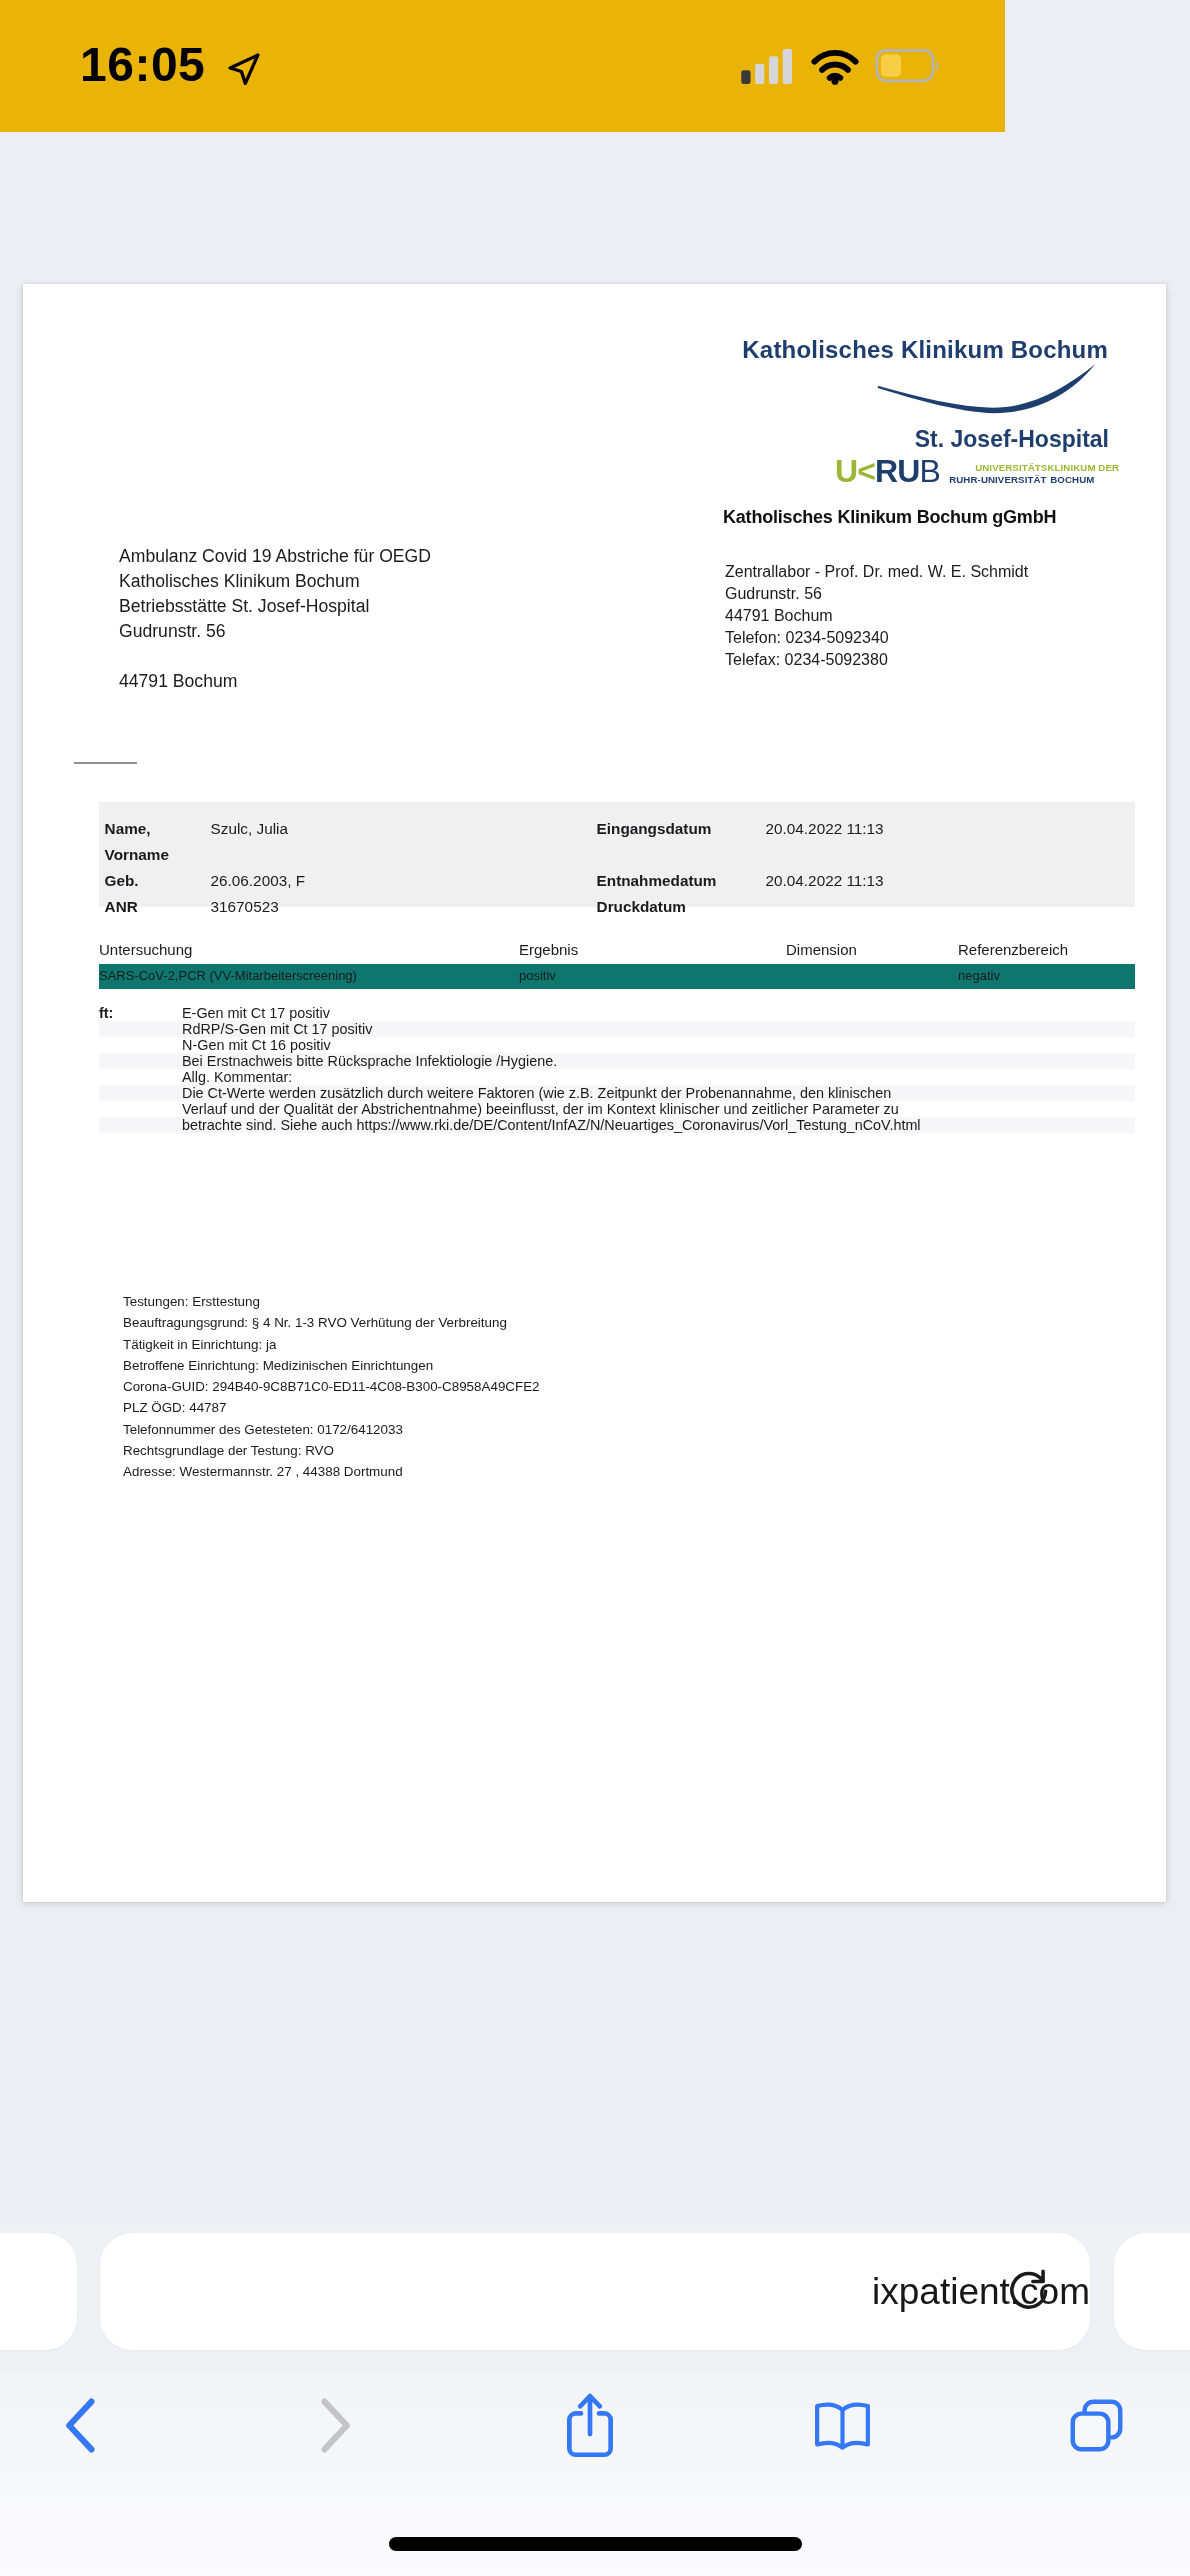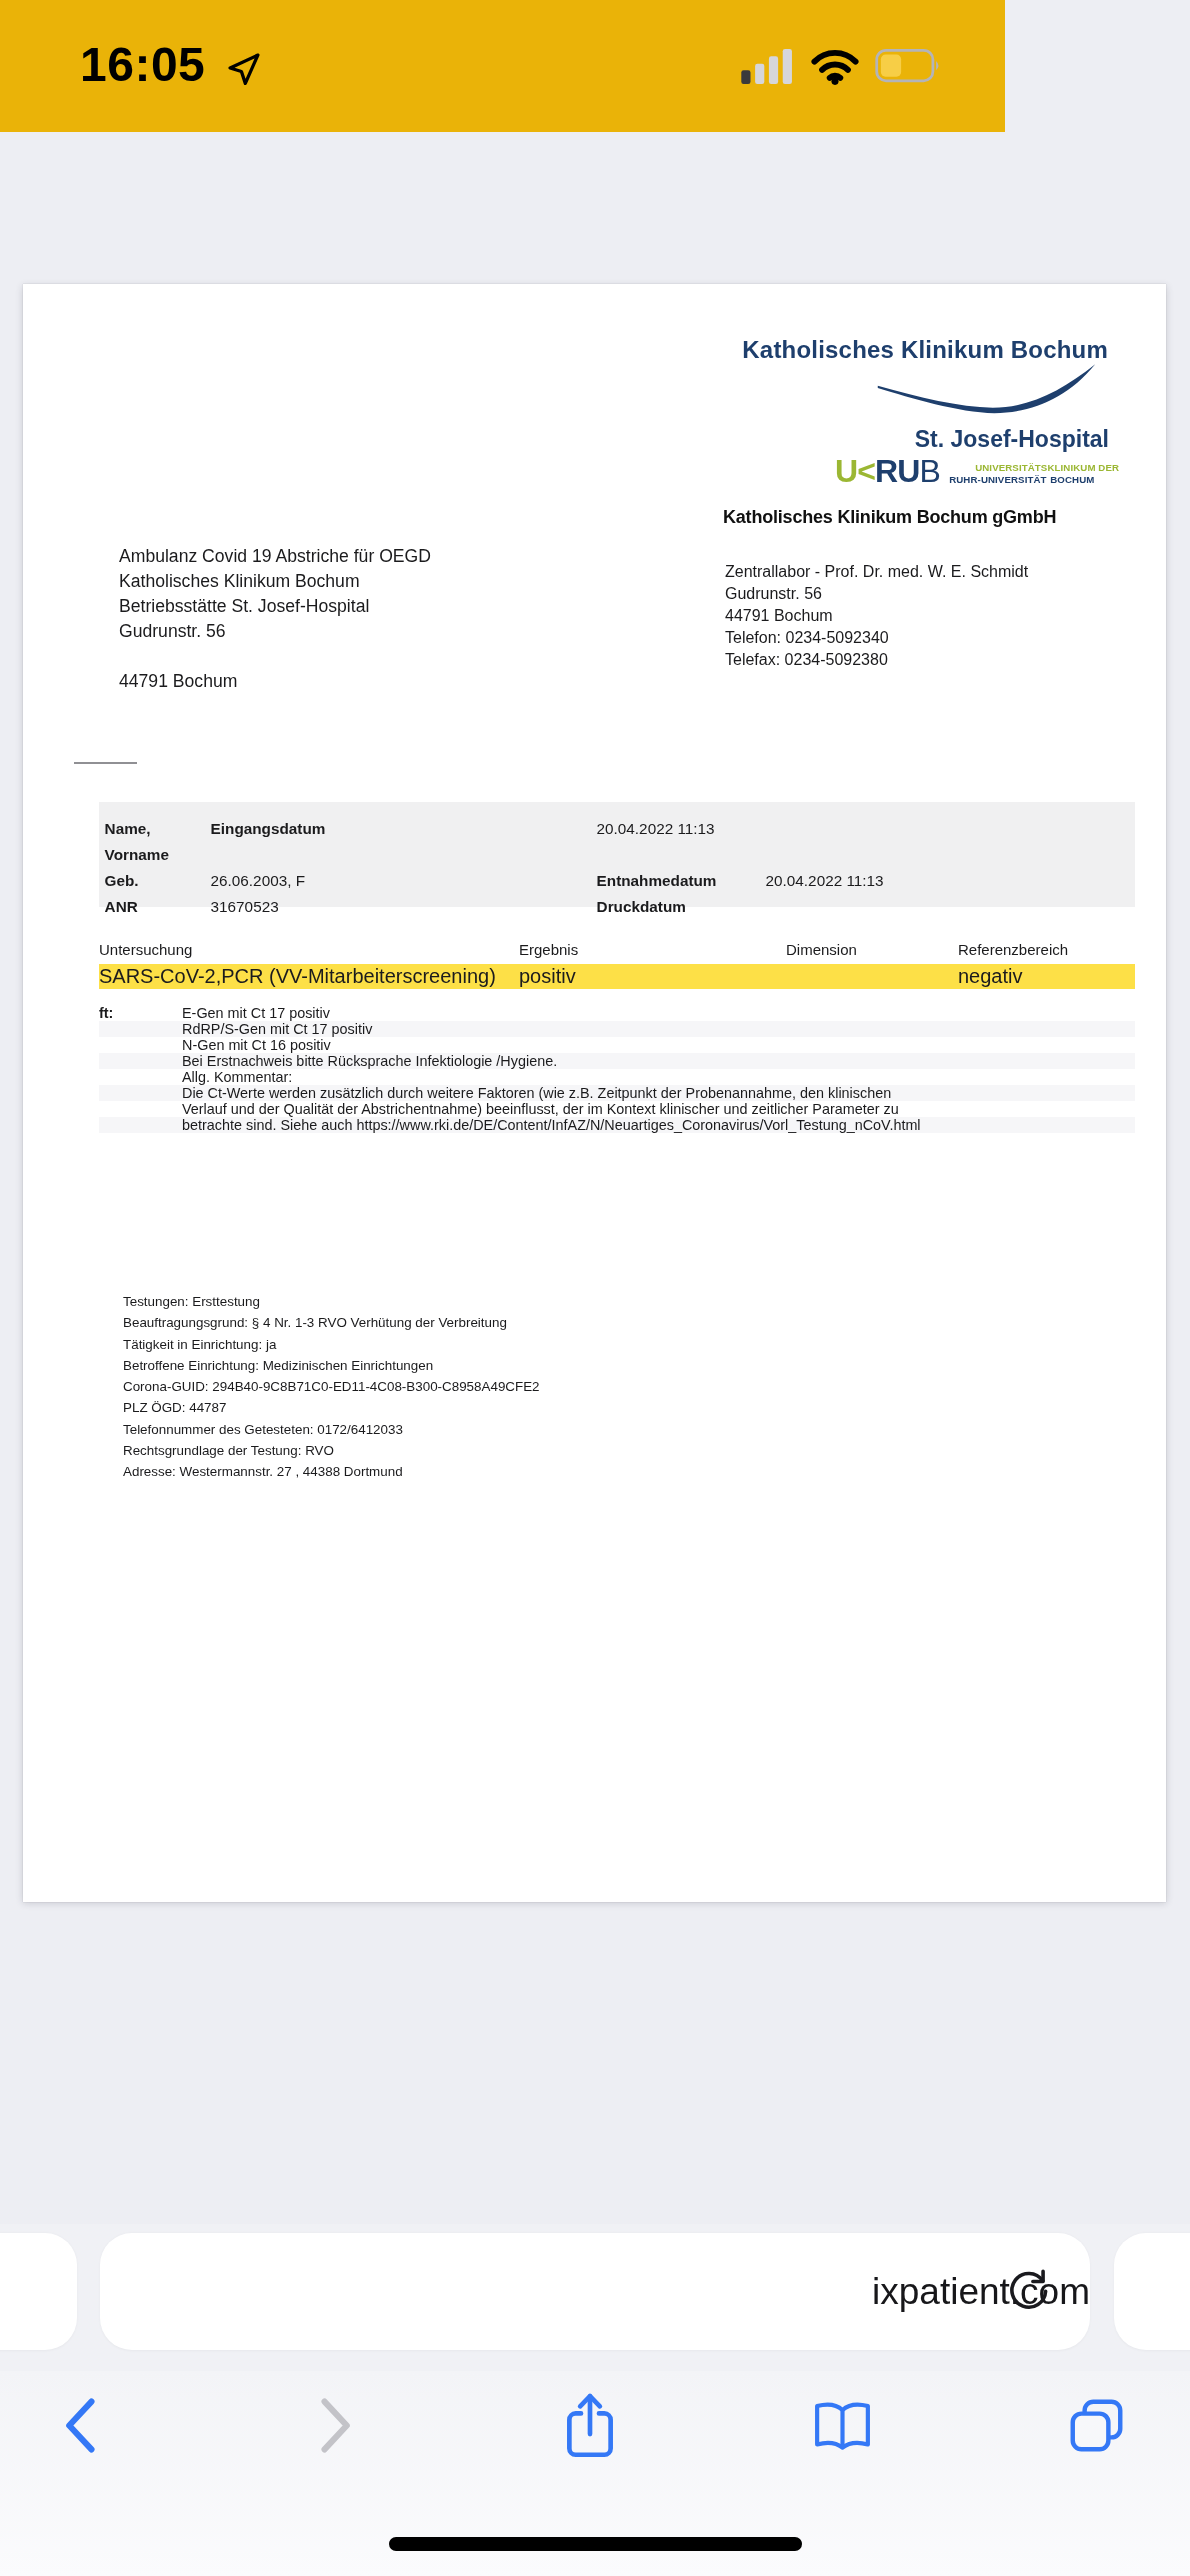--- a/index.html
+++ b/index.html
@@ -42,22 +42,22 @@
 
   .fold-mark { position:absolute; left:51px; top:478px; width:63px; height:1.9px; background:#909094; }
 
   .patient-band { position:absolute; left:76px; top:518px; width:1036px; height:105px; background:#f0f0f1;
                   padding:14px 0 0 5.6px; font-size:15.3px; }
   .p-row { display:grid; grid-template-columns:106px 386px 169px auto; line-height:26px; }
   .p-label { font-weight:700; }
 
   .results-header { position:absolute; left:76px; top:657px; width:1036px; display:grid;
                     grid-template-columns:420px 267px 172px auto; font-size:15px; line-height:18.5px; }
-  .result-row { position:absolute; left:76px; top:680px; width:1036px; height:25px; background:#fde047;
-                display:grid; grid-template-columns:420px 267px 172px auto; font-size:20px; line-height:24px; }
+  .result-row { position:absolute; left:76px; top:680px; width:1036px; height:25px; background:#0f766e;
+                display:grid; grid-template-columns:420px 267px 172px auto; font-size:13px; line-height:24px; }
 
   .ft-block { position:absolute; left:76px; top:721px; width:1036px; font-size:14.4px; }
   .ft-label { position:absolute; left:0; top:0; font-weight:700; line-height:16px; }
   .ft-lines > div { padding-left:83px; height:16px; line-height:16px; white-space:nowrap; }
   .ft-lines > div:nth-child(even) { background:#f6f6f8; }
 
   .footer-block { position:absolute; left:100px; top:1007px; font-size:13.4px; line-height:21.3px; }
 
   
   .bottom-chrome { position:absolute; left:0; top:2224px; width:1191px; height:352px; background:#f0f1f5; }
@@ -146,20 +146,21 @@
       <div>44791 Bochum</div>
       <div>Telefon: 0234-5092340</div>
       <div>Telefax: 0234-5092380</div>
     </div>
 
     <div class="fold-mark"></div>
 
     <div class="patient-band">
       <div class="p-row">
         <div class="p-label">Name, Vorname</div>
+        <div>Szulc, Julia</div>
         <div class="p-label">Eingangsdatum</div>
         <div>20.04.2022 11:13</div>
       </div>
       <div class="p-row">
         <div class="p-label">Geb.</div>
         <div>26.06.2003, F</div>
         <div class="p-label">Entnahmedatum</div>
         <div>20.04.2022 11:13</div>
       </div>
       <div class="p-row">

